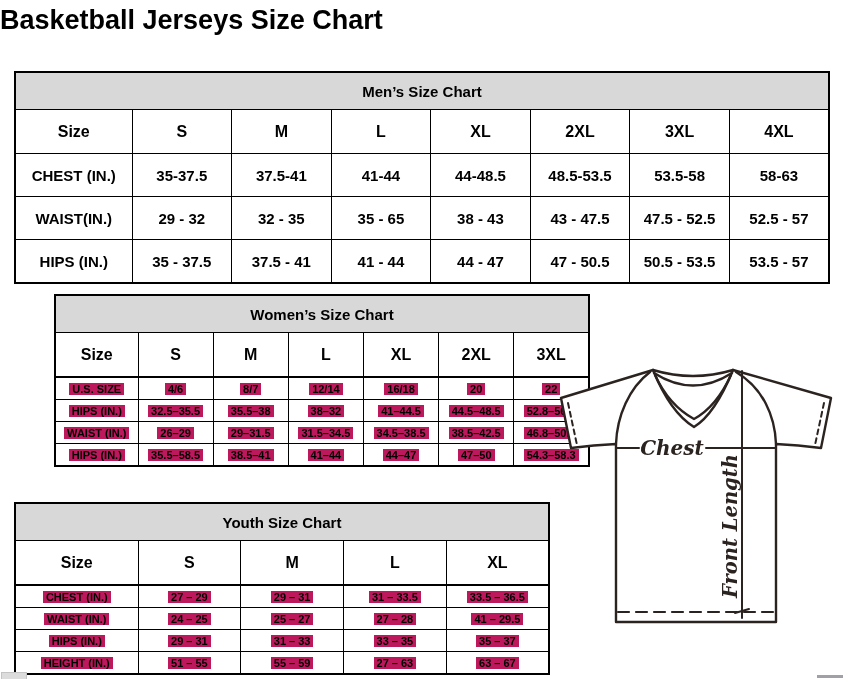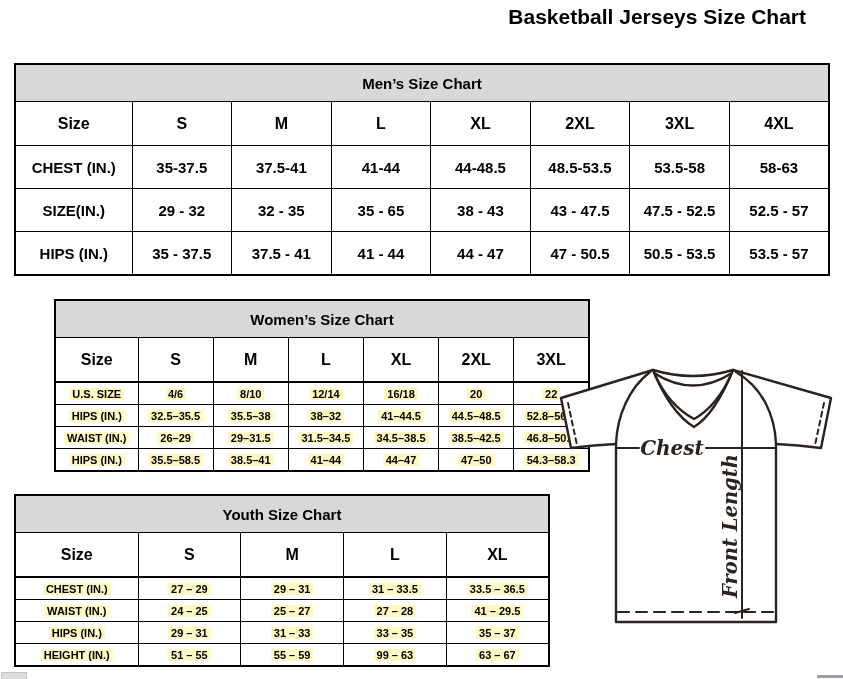--- a/index.html
+++ b/index.html
@@ -3,41 +3,41 @@
 <meta charset="utf-8">
 <style>
   html,body{margin:0;padding:0;}
   body{
     width:843px;height:679px;position:relative;background:#ffffff;
     font-family:"Liberation Sans", sans-serif;color:#000;
     overflow:hidden;
   }
   .page-title{
     position:absolute;left:0;top:5px;width:806px;
-    text-align:right;font-size:21px;font-weight:bold;
-  }
-  .tbl{position:absolute;}
+    text-align:left;font-size:27px;font-weight:bold;
+  }
+  .tbl{position:absolute;margin-top:8px;}
   .tbl table{
     border-collapse:collapse;table-layout:fixed;width:100%;
     border:2px solid #000;
   }
   .tbl td{
     border:1px solid #000;text-align:center;vertical-align:middle;
     font-weight:bold;padding:0;overflow:hidden;white-space:nowrap;
   }
   .t-title td{height:36px;background:#d8d8d8;font-size:15px;}
   .mens{left:14px;top:63px;width:816px;}
   .mens .t-head td{height:43px;font-size:16px;}
   .mens .t-data td{height:42px;font-size:15px;}
   .small{width:536px;}
-  .womens{left:14px;top:299px;padding-left:40px;}
+  .womens{left:14px;top:286px;padding-left:40px;}
   .youth{left:14px;top:494px;width:536px;}
   .small .t-head td{height:43px;font-size:16px;border-bottom:2px solid #000;}
   .small .t-data td{height:21px;font-size:11px;}
-  .hl{background:#fef9c3;padding:0 3px;}
+  .hl{background:#be185d;padding:0 3px;}
   .jersey{position:absolute;left:550px;top:356px;width:292px;height:308px;}
   .frag-left{position:absolute;left:1px;top:672px;width:24px;height:6px;
     background:#dcdcdc;border:1px solid #c4c4c4;}
   .frag-right{position:absolute;left:817px;top:675px;width:26px;height:3px;
     background:#a0a0a6;}
 </style>
 </head>
 <body>
 
 <div class="page-title">Basketball Jerseys Size Chart</div>
@@ -72,21 +72,21 @@
       <td>CHEST (IN.)</td>
       <td>35-37.5</td>
       <td>37.5-41</td>
       <td>41-44</td>
       <td>44-48.5</td>
       <td>48.5-53.5</td>
       <td>53.5-58</td>
       <td>58-63</td>
     </tr>
     <tr class="t-data">
-      <td>SIZE(IN.)</td>
+      <td>WAIST(IN.)</td>
       <td>29 - 32</td>
       <td>32 - 35</td>
       <td>35 - 65</td>
       <td>38 - 43</td>
       <td>43 - 47.5</td>
       <td>47.5 - 52.5</td>
       <td>52.5 - 57</td>
     </tr>
     <tr class="t-data">
       <td>HIPS (IN.)</td>
@@ -122,21 +122,21 @@
       <td>S</td>
       <td>M</td>
       <td>L</td>
       <td>XL</td>
       <td>2XL</td>
       <td>3XL</td>
     </tr>
     <tr class="t-data">
       <td><span class="hl">U.S. SIZE</span></td>
       <td><span class="hl">4/6</span></td>
-      <td><span class="hl">8/10</span></td>
+      <td><span class="hl">8/7</span></td>
       <td><span class="hl">12/14</span></td>
       <td><span class="hl">16/18</span></td>
       <td><span class="hl">20</span></td>
       <td><span class="hl">22</span></td>
     </tr>
     <tr class="t-data">
       <td><span class="hl">HIPS (IN.)</span></td>
       <td><span class="hl">32.5–35.5</span></td>
       <td><span class="hl">35.5–38</span></td>
       <td><span class="hl">38–32</span></td>
@@ -204,21 +204,21 @@
       <td><span class="hl">HIPS (IN.)</span></td>
       <td><span class="hl">29 – 31</span></td>
       <td><span class="hl">31 – 33</span></td>
       <td><span class="hl">33 – 35</span></td>
       <td><span class="hl">35 – 37</span></td>
     </tr>
     <tr class="t-data">
       <td><span class="hl">HEIGHT (IN.)</span></td>
       <td><span class="hl">51 – 55</span></td>
       <td><span class="hl">55 – 59</span></td>
-      <td><span class="hl">99 – 63</span></td>
+      <td><span class="hl">27 – 63</span></td>
       <td><span class="hl">63 – 67</span></td>
     </tr>
   </tbody>
     </table>
 </div>
 
 <svg class="jersey" viewBox="0 0 292 308">
   <g fill="none" stroke="#2b2320" stroke-width="2.4" stroke-linejoin="round" stroke-linecap="round">
 
     <path fill="#ffffff" d="M103,14 L11,42 L21,92 Q44,89 66,88 L66,266 L226,266 L226,88 Q248,89 271,92 L281,42 L183,14"></path>

